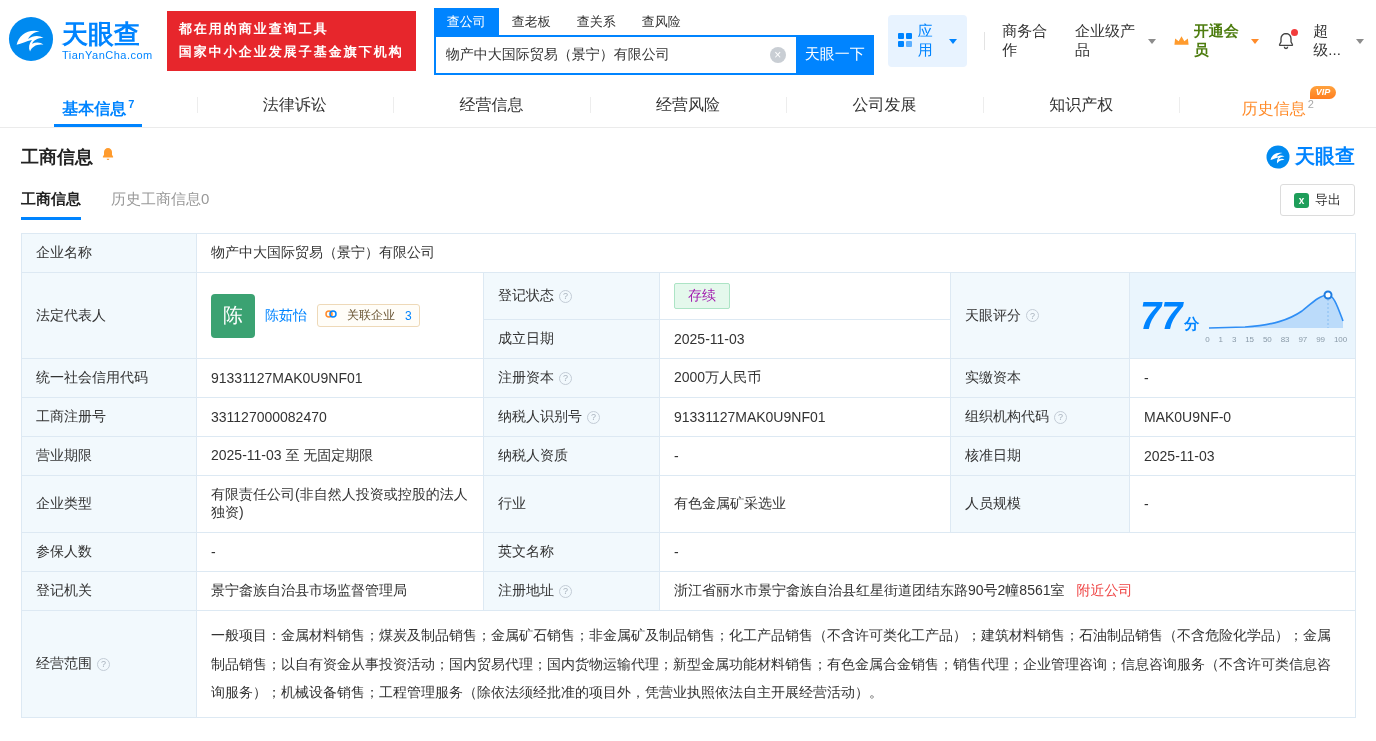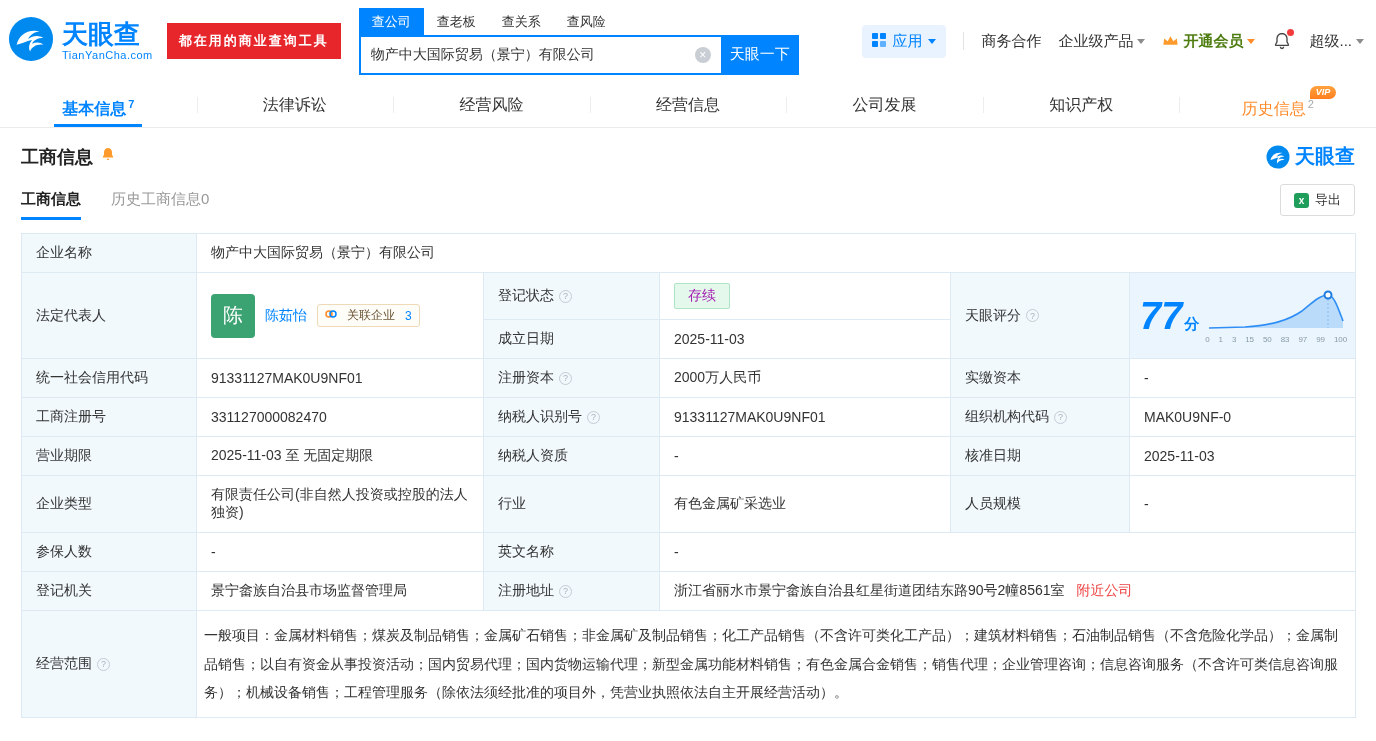--- a/index.html
+++ b/index.html
@@ -83,40 +83,41 @@
   .rel-badge b { color:#0084ff; font-weight:normal; }
   .status-badge { display:inline-block; background:#e4f8ec; border:1px solid #ace4c5; color:#a21caf;
                   padding:3px 13px; border-radius:2px; font-size:14px; }
   .score-cell { background:#eaf5fd !important; padding:6px 10px; }
   .score-wrap { display:flex; align-items:center; justify-content:space-between; gap:6px; }
   .score-num { color:#0084ff; font-style:italic; font-weight:bold; font-size:38px; line-height:1; white-space:nowrap; }
   .score-num .unit { font-size:15px; font-style:normal; margin-left:2px; }
   .score-chart { width:142px; }
   .axis { display:flex; justify-content:space-between; font-size:8px; color:#8a9aa8; width:142px; }
   .blue-link { color:#ef4444; cursor:pointer; margin-left:8px; white-space:nowrap; }
-  .scope-val { line-height:2.05;padding-left:7px; }
+  .scope-val { line-height:2.05; }
 </style>
 </head>
 <body>
 
 <div class="topbar">
   <div class="logo">
     <span>
       <svg width="46" height="46" viewBox="0 0 48 48">
           <circle cx="24" cy="24" r="23" fill="#008af0"></circle>
           <path d="M9 30c2-10 12-17 24-14-6 1-10 4-12 8 5-4 12-4 16-1-6 0-10 2-12 6 4-2 9-2 12 1-7-1-12 2-14 7-2-4-1-8 2-12-6 1-11 4-16 5z" fill="#fff"></path>
         </svg>
     </span>
     <span class="logo-txt">
       <div class="t1">天眼查</div>
       <div class="t2">TianYanCha.com</div>
     </span>
   </div>
   <div class="promo">
     <div>都在用的商业查询工具</div>
+    <div>国家中小企业发展子基金旗下机构</div>
   </div>
   <div class="search-area">
     <div class="search-tabs">
       <span class="search-tab active">查公司</span>
       <span class="search-tab">查老板</span>
       <span class="search-tab">查关系</span>
       <span class="search-tab">查风险</span>
     </div>
     <div class="search-row">
       <span class="input-wrap">
@@ -166,22 +167,22 @@
       <span class="caret"></span>
     </span>
   </div>
 </div>
 
 <div class="navbar">
   <div class="nav-tab active">
     <span>基本信息</span><sup>7</sup>
   </div>
   <div class="nav-tab"><span>法律诉讼</span></div>
+  <div class="nav-tab"><span>经营信息</span></div>
   <div class="nav-tab"><span>经营风险</span></div>
-  <div class="nav-tab"><span>经营信息</span></div>
   <div class="nav-tab"><span>公司发展</span></div>
   <div class="nav-tab"><span>知识产权</span></div>
   <div class="nav-tab history">
     <span class="vip-badge">VIP</span>
     <span>历史信息</span><sup>2</sup>
   </div>
 </div>
 
 <div class="content">
 

